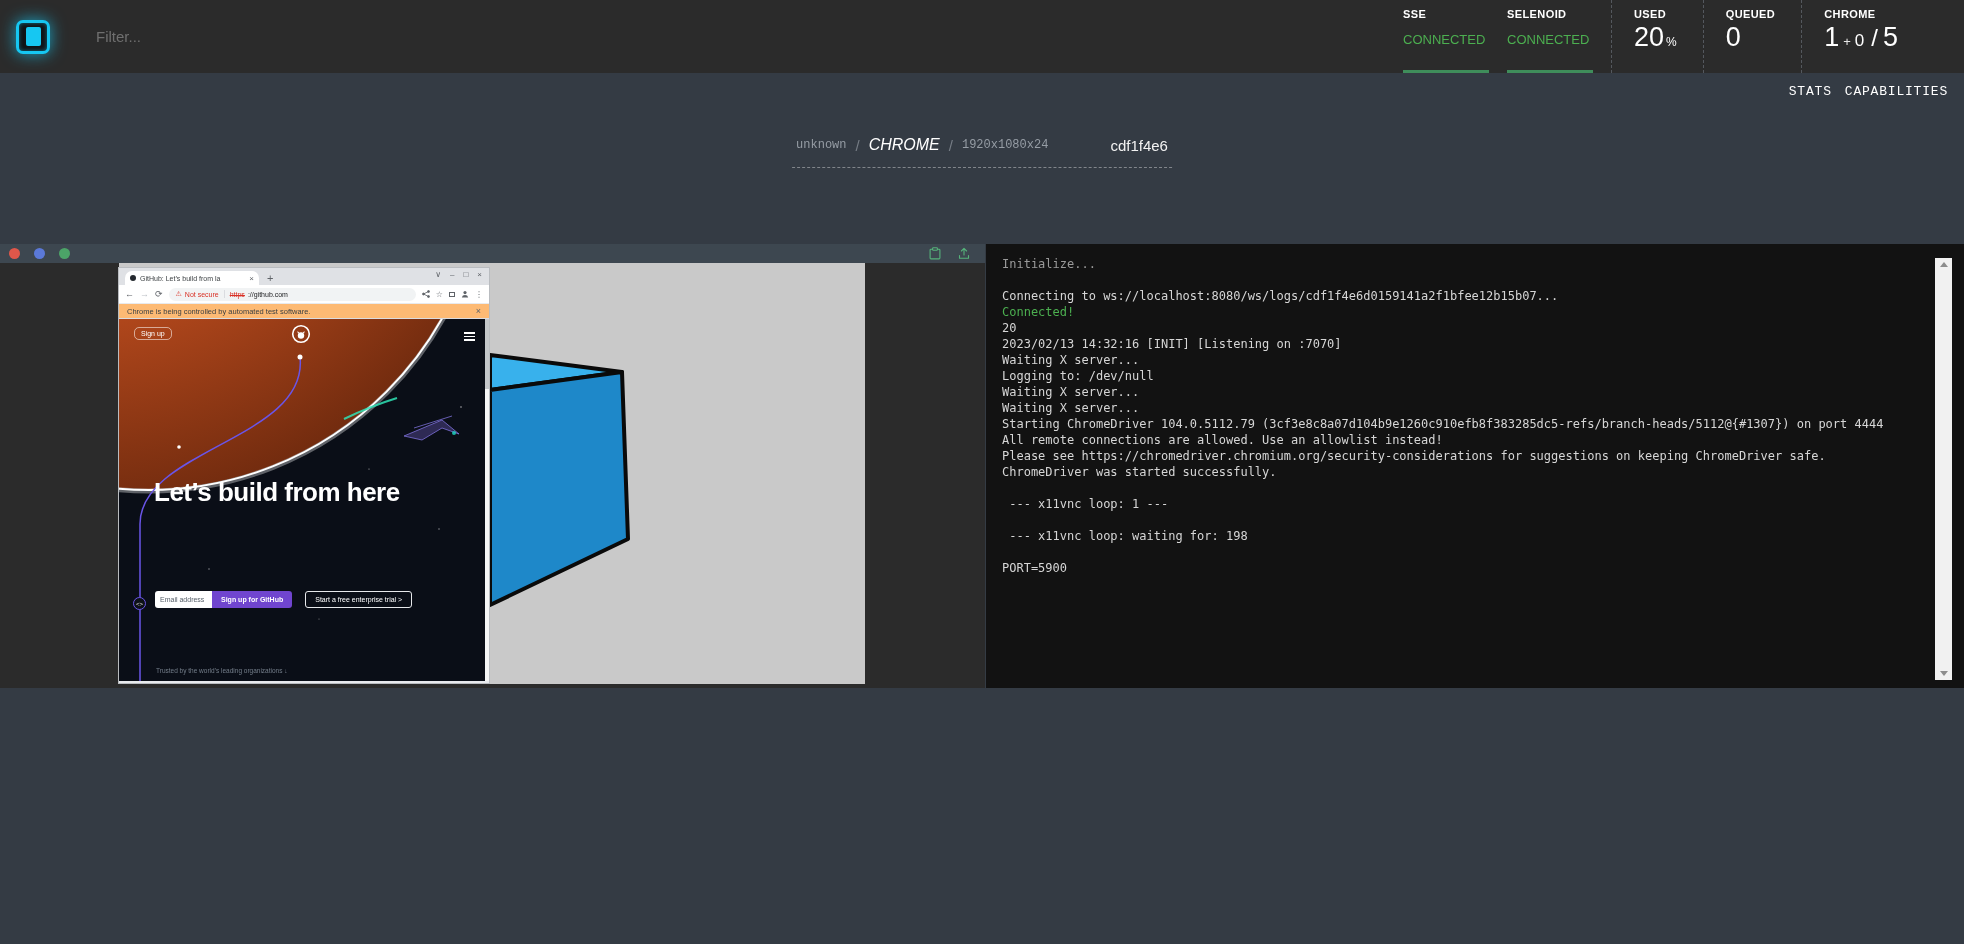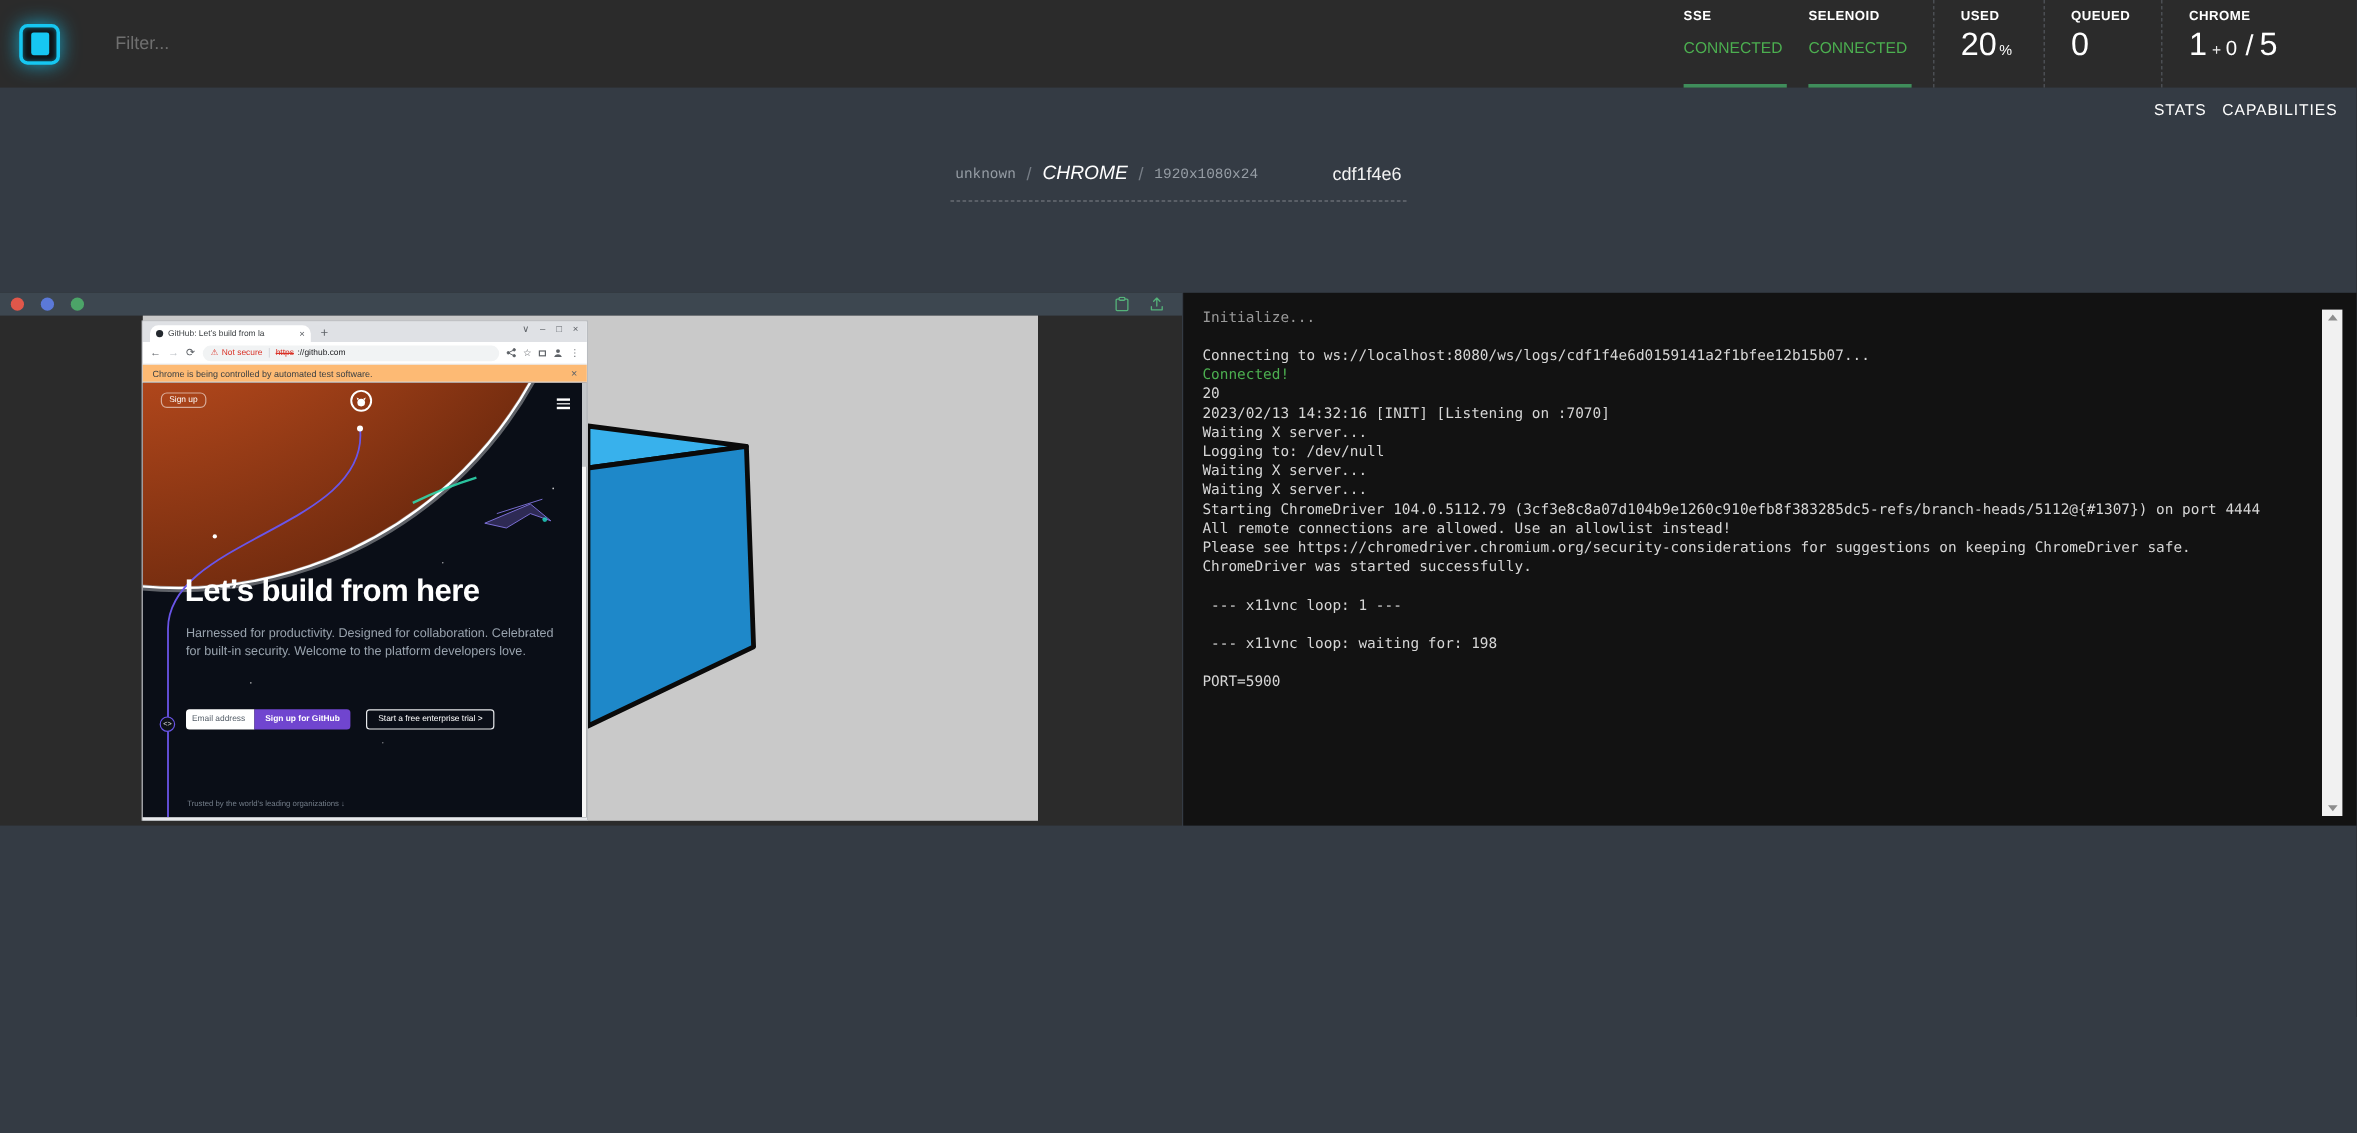--- a/index.html
+++ b/index.html
@@ -25,21 +25,21 @@
   .cell.connected::after { content:""; position:absolute; left:0; right:18px; bottom:0; height:3px; background:#3f8d5b; }
   .cell.num { border-left:1px dashed #54585e; padding-left:22px; padding-right:26px; }
   .value-row { margin-top:2px; color:#fff; display:flex; align-items:baseline; }
   .big { font-size:27px; }
   .unit { font-size:12px; margin-left:2px; }
   .q-plus { font-size:13px; margin:0 4px; color:#e8e8e8; }
   .q-pending { font-size:17px; }
   .q-slash { font-size:24px; margin:0 5px 0 7px; }
 
   
-  .tabs { position:absolute; top:84px; right:16px; display:flex; gap:13px; }
+  .tabs { position:absolute; top:84px; right:16px; display:flex; gap:13px;font-family:Liberation Mono, monospace; }
   .tab-link { color:#fff; font-size:13px; letter-spacing:.8px; cursor:pointer; }
 
   
   .session-row { position:absolute; top:136px; left:50%; transform:translateX(-50%);
                  display:flex; align-items:center; padding:0 4px 13px 4px;
                  border-bottom:1px dashed rgba(255,255,255,.38); cursor:pointer; }
   .sess-muted { font-size:12px; color:#969da5;font-family:Liberation Mono, monospace; }
   .sess-slash { font-size:15px; color:#767d86; margin:0 9px; }
   .sess-browser { font-size:16px; color:#ffffff;font-style:italic; }
   .sess-id { font-size:15px; color:#f2f2f2; margin-left:62px; }
@@ -302,21 +302,20 @@
             <circle cx="10" cy="11.5" r="3.2" fill="#fff"></circle>
             <path d="M7,9.5 L6.2,7.3 L8.3,8.2 Z M13,9.5 L13.8,7.3 L11.7,8.2 Z" fill="#fff"></path>
           </svg>
           <div class="burger">
               <div></div>
               <div></div>
               <div></div>
             </div>
 
           <div class="gh-h1">Let’s build from here</div>
-          <div class="gh-p">Harnessed for productivity. Designed for collaboration. Celebrated for built-in security. Welcome to the platform developers love.</div>
 
           <div class="gh-form">
             <div class="gh-email">Email address</div>
             <div class="gh-btn">Sign up for GitHub</div>
             <div class="gh-trial">Start a free enterprise trial &gt;</div>
           </div>
 
           <div class="code-circle">&lt;&gt;</div>
           <div class="gh-footer">Trusted by the world’s leading organizations ↓</div>
 

